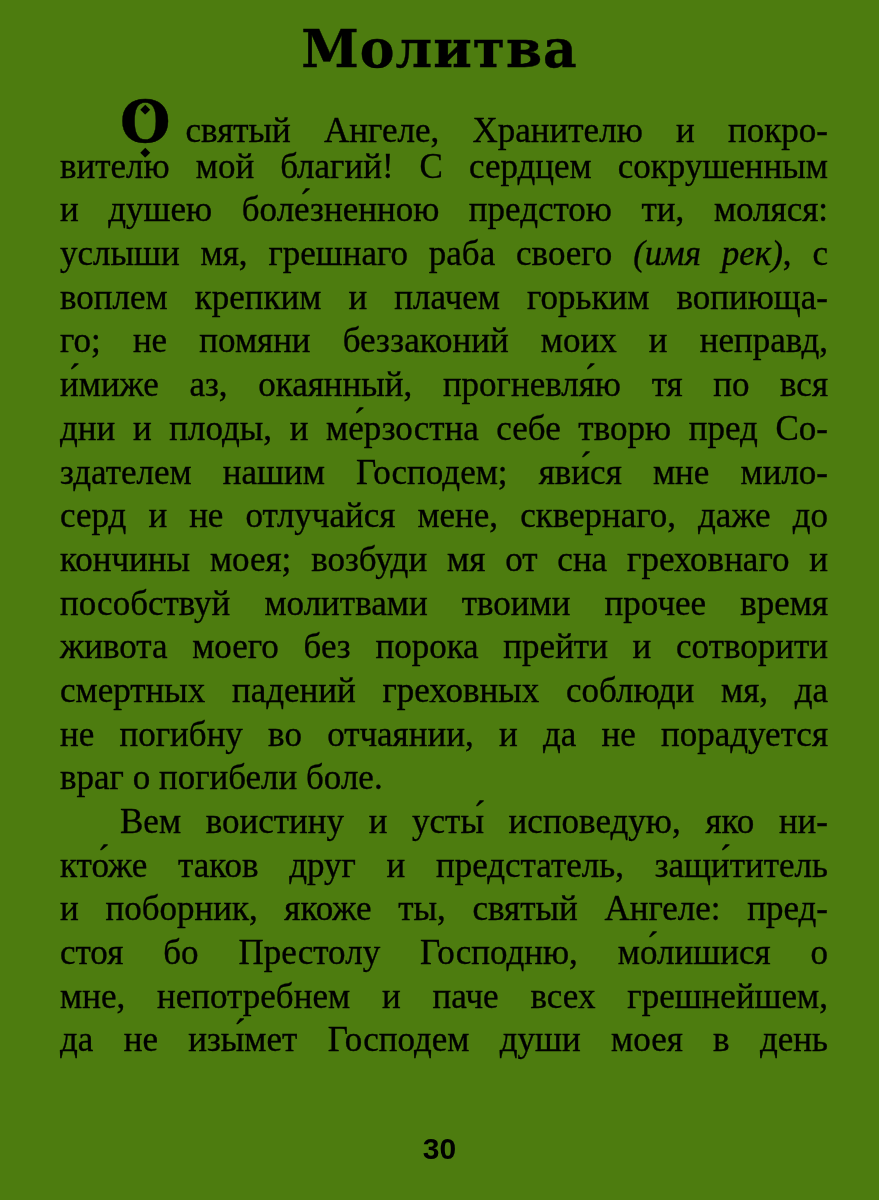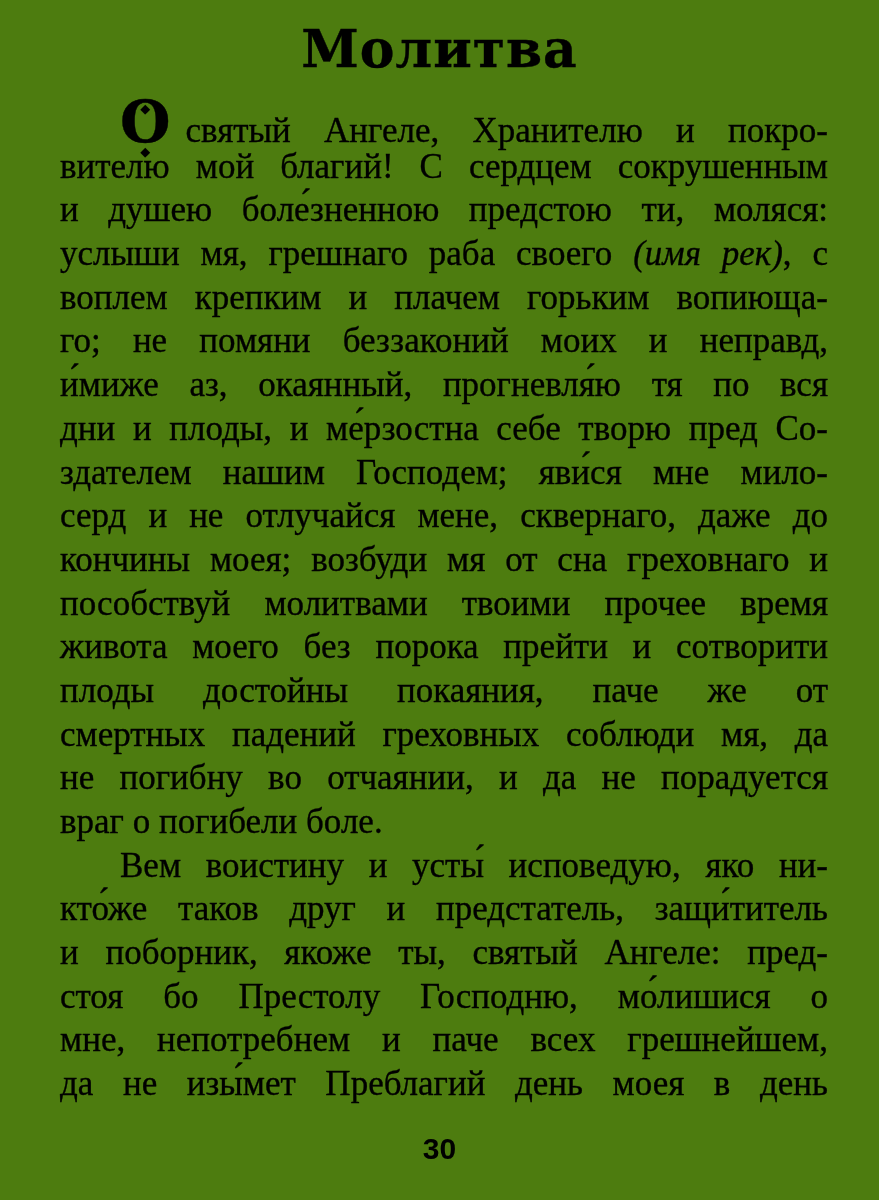--- a/index.html
+++ b/index.html
@@ -76,29 +76,28 @@
     <div class="line"><span>услыши мя, грешнаго раба своего </span><span class="it">(имя рек)</span><span>, с</span></div>
     <div class="line"><span>воплем крепким и плачем горьким вопиюща-</span></div>
     <div class="line"><span>го; не помяни беззаконий моих и неправд,</span></div>
     <div class="line"><span>и́миже аз, окаянный, прогневля́ю тя по вся</span></div>
     <div class="line"><span>дни и плоды, и ме́рзостна себе творю пред Со-</span></div>
     <div class="line"><span>здателем нашим Господем; яви́ся мне мило-</span></div>
     <div class="line"><span>серд и не отлучайся мене, сквернаго, даже до</span></div>
     <div class="line"><span>кончины моея; возбуди мя от сна греховнаго и</span></div>
     <div class="line"><span>пособствуй молитвами твоими прочее время</span></div>
     <div class="line"><span>живота моего без порока прейти и сотворити</span></div>
-    <div class="line"><span>плоды достойны покаяния, паче же от</span></div>
     <div class="line"><span>смертных падений греховных соблюди мя, да</span></div>
     <div class="line"><span>не погибну во отчаянии, и да не порадуется</span></div>
     <div class="line para-end"><span>враг о погибели боле.</span></div>
 
     <div class="line indent"><span>Вем воистину и усты́ исповедую, яко ни-</span></div>
     <div class="line"><span>кто́же таков друг и предстатель, защи́титель</span></div>
     <div class="line"><span>и поборник, якоже ты, святый Ангеле: пред-</span></div>
     <div class="line"><span>стоя бо Престолу Господню, мо́лишися о</span></div>
     <div class="line"><span>мне, непотребнем и паче всех грешнейшем,</span></div>
-    <div class="line"><span>да не изы́мет Преблагий день моея в день</span></div>
+    <div class="line"><span>да не изы́мет Господем души моея в день</span></div>
 
   </div>
 
   <div class="page-number">30</div>
 
 </div>
 
 </body></html>

